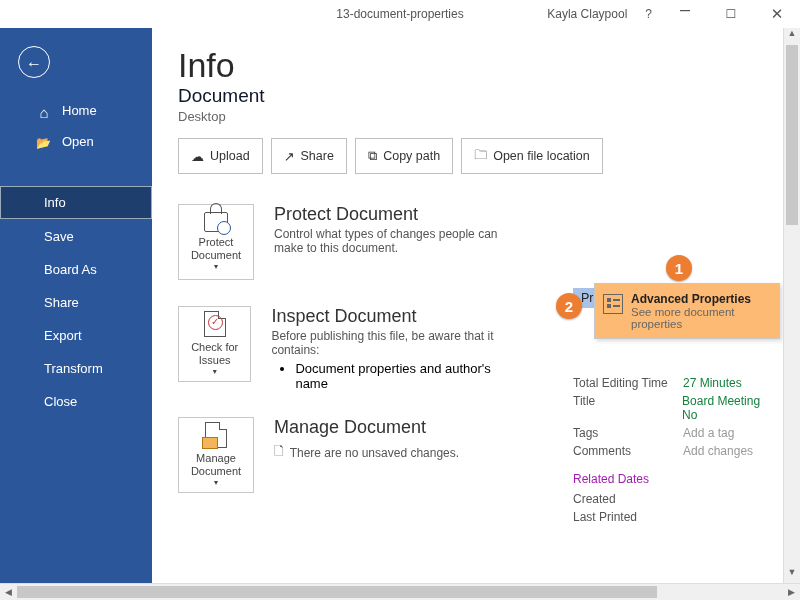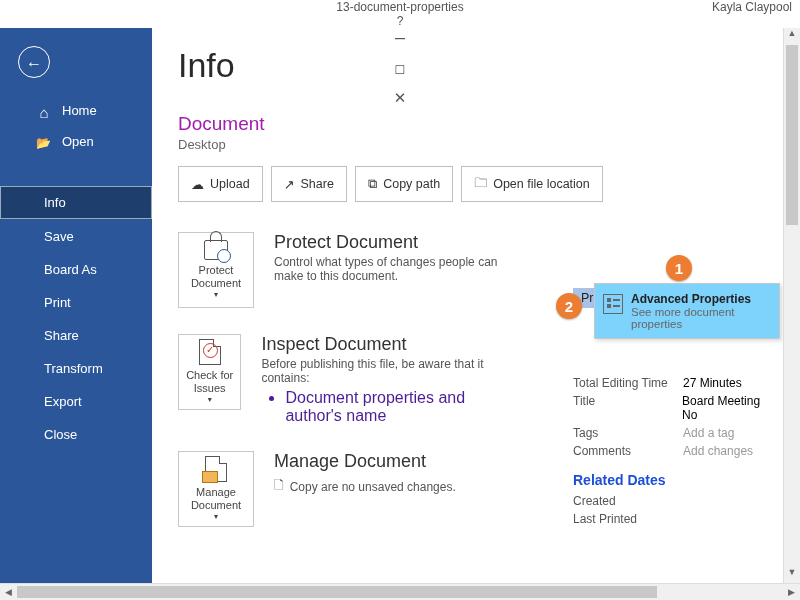--- a/index.html
+++ b/index.html
@@ -1,18 +1,18 @@
 <!DOCTYPE html>
 <html><head>
 <meta charset="utf-8">
 <style>
   * { box-sizing: border-box; margin: 0; padding: 0; font-family: "Segoe UI", Arial, sans-serif; }
   body { width: 800px; height: 600px; overflow: hidden; background: #fff; position: relative; }
 
-  .titlebar { height: 28px; background: #fff; display: flex; align-items: center; font-size: 12px; color: #555; flex-direction: column; }
+  .titlebar { height: 28px; background: #fff; display: flex; align-items: center; font-size: 12px; color: #555; }
   .titlebar .doc-title { position: absolute; left: 50%; transform: translateX(-50%); }
   .titlebar .user { margin-left: auto; margin-right: 8px; }
   .titlebar .help { padding: 0 10px; cursor: default; }
   .titlebar .winbtn { width: 46px; text-align: center; height: 28px; line-height: 28px; font-family: Arial; }
   .titlebar .winbtn.close { font-size: 15px; }
   .titlebar .winbtn.min { font-size: 18px; position: relative; top: -5px; }
   .titlebar .winbtn.max { font-size: 12px; }
 
   .body-area { display: flex; height: 556px; }
 
@@ -21,57 +21,57 @@
   .side-item { padding: 7px 0 7px 36px; display:flex; align-items:center; gap:10px; cursor: default; margin-top: 2px; }
   .side-item.first-group { margin-top: 18px; }
   .side-item.selected { background: #1e3e6e; border: 1px solid #9ab; padding-left:19px; }
   .side-item .icn { width:16px; text-align:center; font-size:13px; }
   .side-group2 { margin-top: 30px; }
   .side-group2 .side-item { padding-left: 44px; padding-top:8px; padding-bottom:8px; }
   .side-group2 .side-item.selected { padding-left: 43px; }
 
   .main { flex:1; position:relative; padding: 18px 0 0 26px; overflow:hidden; }
   .main h1 { font-size: 34px; font-weight: 300; color: #2a2a2a; }
-  .doc-link { color: #a21caf; font-size: 19px; margin-top: 28px; }
+  .doc-link { color: #0f172a; font-size: 19px; margin-top: 0; }
   .doc-loc { font-size: 13px; color: #666; margin-top: 2px; }
 
   .btnrow { display:flex; gap:8px; margin-top: 14px; }
   .btn { border: 1px solid #bfbfbf; padding: 6px 12px; font-size: 12.5px; color: #333; display:flex; align-items:center; gap:6px; background:#fff; }
   .btn .bicon { font-size:13px; }
 
   .sections { margin-top: 30px; display:flex; gap: 26px; }
   .section-col { width: 340px; }
   .section { display:flex; gap: 20px; margin-bottom: 26px; }
   .bigbtn { width: 76px; height: 76px; border:1px solid #c8c8c8; background:#fff; display:flex; flex-direction:column; align-items:center; justify-content:center; font-size:11px; color:#444; text-align:center; line-height:1.2; }
   .bigbtn .bigicon { font-size:26px; margin-bottom:4px; position:relative; }
   .section-body h2 { font-size: 18px; font-weight: 400; color:#333; }
   .section-body p { font-size: 12px; color:#555; margin-top:2px; max-width: 230px; }
-  .section-body ul { font-size:16px; color:#4c1d95; margin: 4px 0 0 24px; }
+  .section-body ul { font-size:13px; color:#000000; margin: 4px 0 0 24px; }
   .section-body .inline { font-size:12px; color:#555; display:flex; align-items:center; gap:6px; margin-top:4px; }
 
   .propcol { position:absolute; right: 22px; top: 260px; width: 205px; font-size:12px; }
   .prop-drop { background:#a9c3e8; display:inline-block; padding:3px 8px; font-size:12.5px; color:#222; }
   .prop-drop .caret { font-size:9px; margin-left:2px; }
   .callout { position:absolute; width:26px; height:26px; border-radius:50%; background:#ed7d31; color:#fff; font-weight:bold; font-size:15px; display:flex; align-items:center; justify-content:center; box-shadow: 0 1px 2px rgba(0,0,0,.3); }
   .c1 { right: 108px; top: 255px; }
   .c2 { right: 218px; top: 293px; }
 
-  .adv-pop { position:absolute; right: 20px; top: 283px; width: 186px; background:#7dd3fc; border:1px solid #c8c8c8; box-shadow: 2px 2px 4px rgba(0,0,0,.15); padding:8px 8px 8px 36px; font-size:11.5px; }
+  .adv-pop { position:absolute; right: 20px; top: 283px; width: 186px; background:#fdba74; border:1px solid #c8c8c8; box-shadow: 2px 2px 4px rgba(0,0,0,.15); padding:8px 8px 8px 36px; font-size:11.5px; }
   .adv-pop .adv-icon { position:absolute; left:8px; top:10px; width:20px; height:20px; border:1.3px solid #666; }
   .adv-pop .adv-icon::before { content:""; position:absolute; left:3px; top:3px; width:4px; height:4px; background:#666; box-shadow: 0 6px 0 #666; }
   .adv-pop .adv-icon::after { content:""; position:absolute; left:9px; top:4px; width:7px; height:1.5px; background:#666; box-shadow: 0 6px 0 #666; }
   .adv-pop b { font-size:12px; color:#222; display:block; }
   .adv-pop span { color:#666; }
 
   .kv { margin-top: 68px; }
   .kv-row { display:flex; margin-bottom:4px; }
   .kv-row .k { width: 110px; color:#555; }
-  .kv-row .v { color:#000000; }
+  .kv-row .v { color:#15803d; }
   .kv-row .v.hint { color:#999; }
-  .kv h3 { font-size:14px; color:#1d4ed8; font-weight:700; margin: 14px 0 6px 0; }
+  .kv h3 { font-size:12px; color:#a21caf; font-weight:400; margin: 14px 0 6px 0; }
 
   .vscroll { position:absolute; right:0; top:28px; bottom:16px; width:17px; background:#f0f0f0; border-left:1px solid #ddd; }
   .vscroll .up, .vscroll .down { height:17px; text-align:center; font-size:9px; color:#666; }
   .vscroll .down { position:absolute; bottom:0; width:100%; }
   .vscroll .thumb { position:absolute; top:17px; left:2px; right:2px; height:180px; background:#c8c8c8; }
 
   .hscroll { position:absolute; left:0; right:0; bottom:0; height:17px; background:#f0f0f0; border-top:1px solid #ddd; display:flex; }
   .hscroll .left,.hscroll .right { width:17px; text-align:center; font-size:9px; color:#666; line-height:17px; }
   .hscroll .right { margin-left:auto; }
   .hscroll .thumb { position:absolute; left:17px; top:2px; bottom:2px; width: 640px; background:#c8c8c8; }
@@ -122,30 +122,27 @@
       <div class="side-item selected">
           <span>Info</span>
         </div>
       <div class="side-item">
           <span>Save</span>
         </div>
       <div class="side-item">
           <span>Board As</span>
         </div>
       <div class="side-item">
-          <span>Print</span>
-        </div>
-      <div class="side-item">
           <span>Share</span>
         </div>
       <div class="side-item">
+          <span>Export</span>
+        </div>
+      <div class="side-item">
           <span>Transform</span>
-        </div>
-      <div class="side-item">
-          <span>Export</span>
         </div>
       <div class="side-item">
           <span>Close</span>
         </div>
     </div>
   </div>
 
   <div class="main">
     <h1>Info</h1>
     <div class="doc-link">Document</div>
@@ -208,21 +205,21 @@
             <div class="bigicon">
                 <div class="doc-manage-icon"></div>
               </div>
             <span>Manage Document</span>
               <span style="font-size:8px">▾</span>
           </div>
           <div class="section-body">
             <h2>Manage Document</h2>
             <div class="inline">
                 <span>🗋</span>
-                <span>Copy are no unsaved changes.</span>
+                <span>There are no unsaved changes.</span>
               </div>
           </div>
         </div>
       </div>
     </div>
 
     <div class="propcol">
       <div class="prop-drop">
         <span>Properties</span><span class="caret">▼</span>
       </div>

